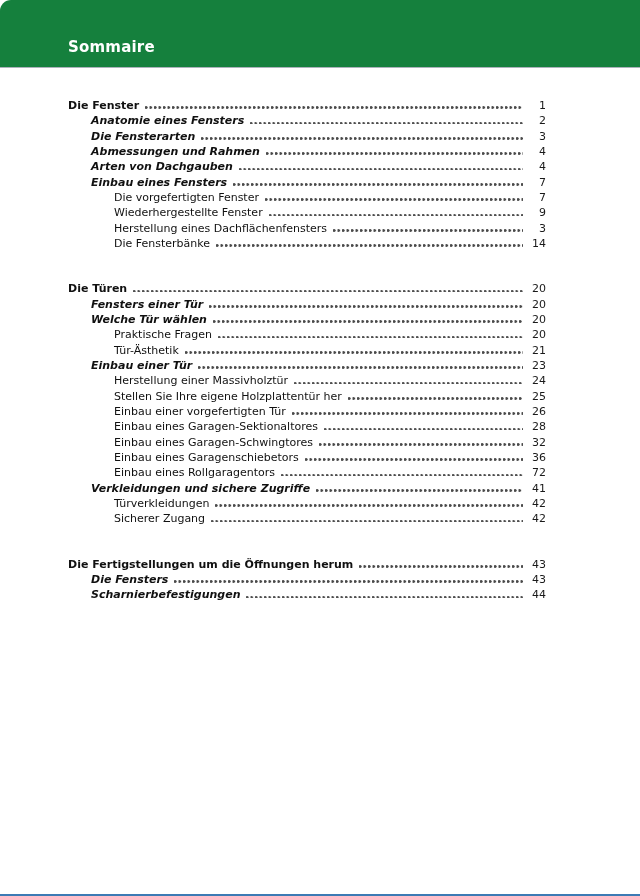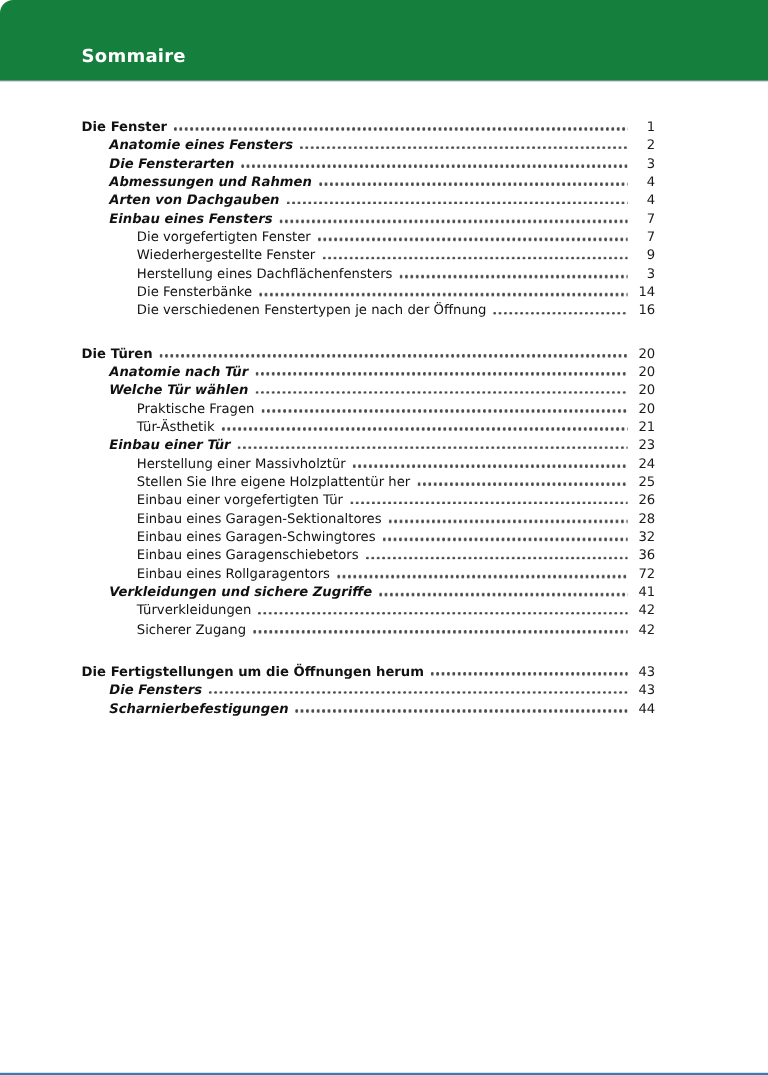--- a/index.html
+++ b/index.html
@@ -33,21 +33,21 @@
   }
   .toc {
     position: absolute;
     top: 98px;
     left: 0;
     width: 616px;
     padding-left: 68px;
     padding-right: 70px;
   }
   .toc-section { margin: 0; }
-  .toc-section + .toc-section { margin-top: 20px; }
+  .toc-section + .toc-section { margin-top: 30px; }
   .toc-row {
     display: flex;
     align-items: baseline;
     font-size: 11px;
     line-height: 15.33px;
     color: #111111;
     white-space: nowrap;
   }
   .toc-row.lvl1 { font-weight: bold; }
   .toc-row.lvl2 { font-weight: bold; font-style: italic; padding-left: 23px; justify-content: flex-end; }
@@ -131,34 +131,29 @@
         <div class="toc-row lvl3">
           <span class="toc-label">Herstellung eines Dachflächenfensters</span>
           <span class="toc-leader"></span>
           <span class="toc-page">3</span>
         </div>
         <div class="toc-row lvl3">
           <span class="toc-label">Die Fensterbänke</span>
           <span class="toc-leader"></span>
           <span class="toc-page">14</span>
         </div>
-        <div class="toc-row lvl3">
-          <span class="toc-label">Die verschiedenen Fenstertypen je nach der Öffnung</span>
-          <span class="toc-leader"></span>
-          <span class="toc-page">16</span>
-        </div>
       </div>
       <div class="toc-section">
         <div class="toc-row lvl1">
           <span class="toc-label">Die Türen</span>
           <span class="toc-leader"></span>
           <span class="toc-page">20</span>
         </div>
         <div class="toc-row lvl2">
-          <span class="toc-label">Anatomie nach Tür</span>
+          <span class="toc-label">Fensters einer Tür</span>
           <span class="toc-leader"></span>
           <span class="toc-page">20</span>
         </div>
         <div class="toc-row lvl2">
           <span class="toc-label">Welche Tür wählen</span>
           <span class="toc-leader"></span>
           <span class="toc-page">20</span>
         </div>
         <div class="toc-row lvl3">
           <span class="toc-label">Praktische Fragen</span>

